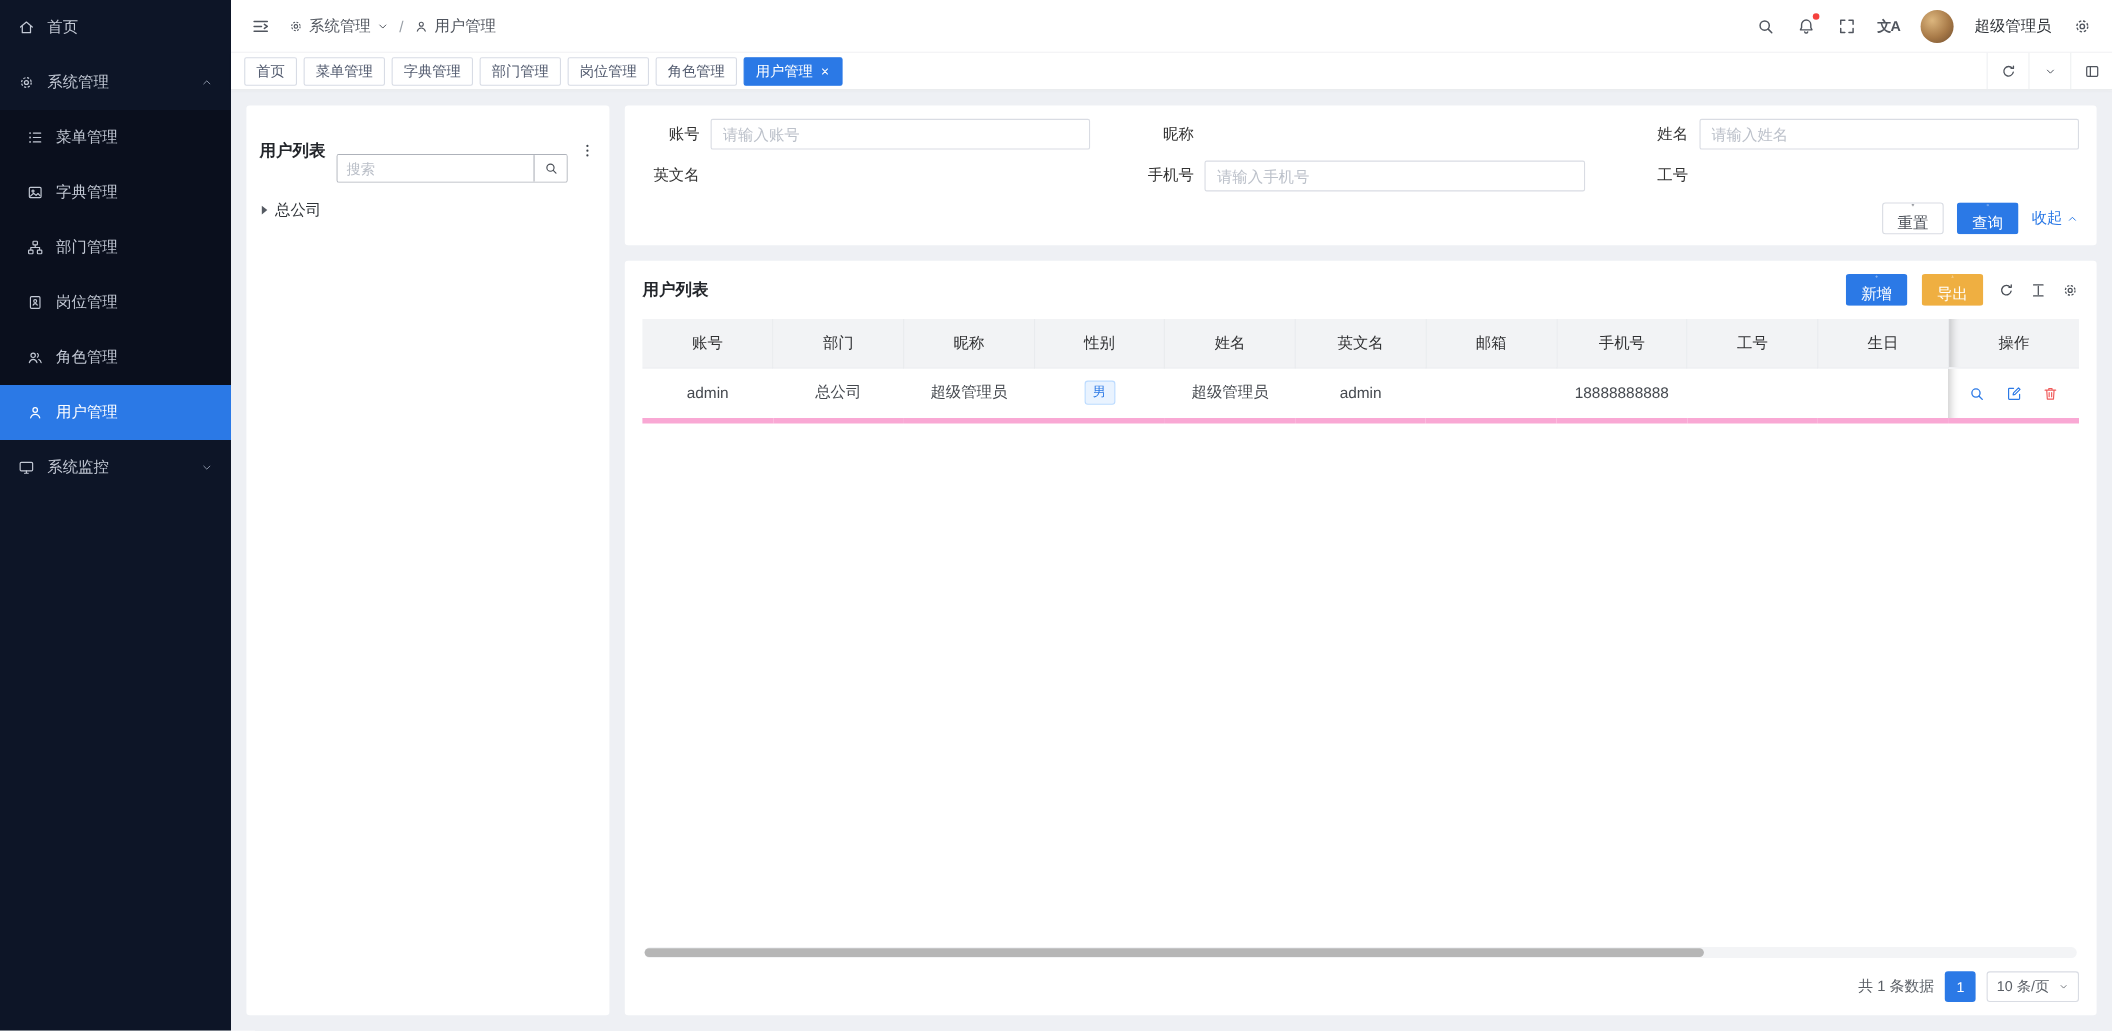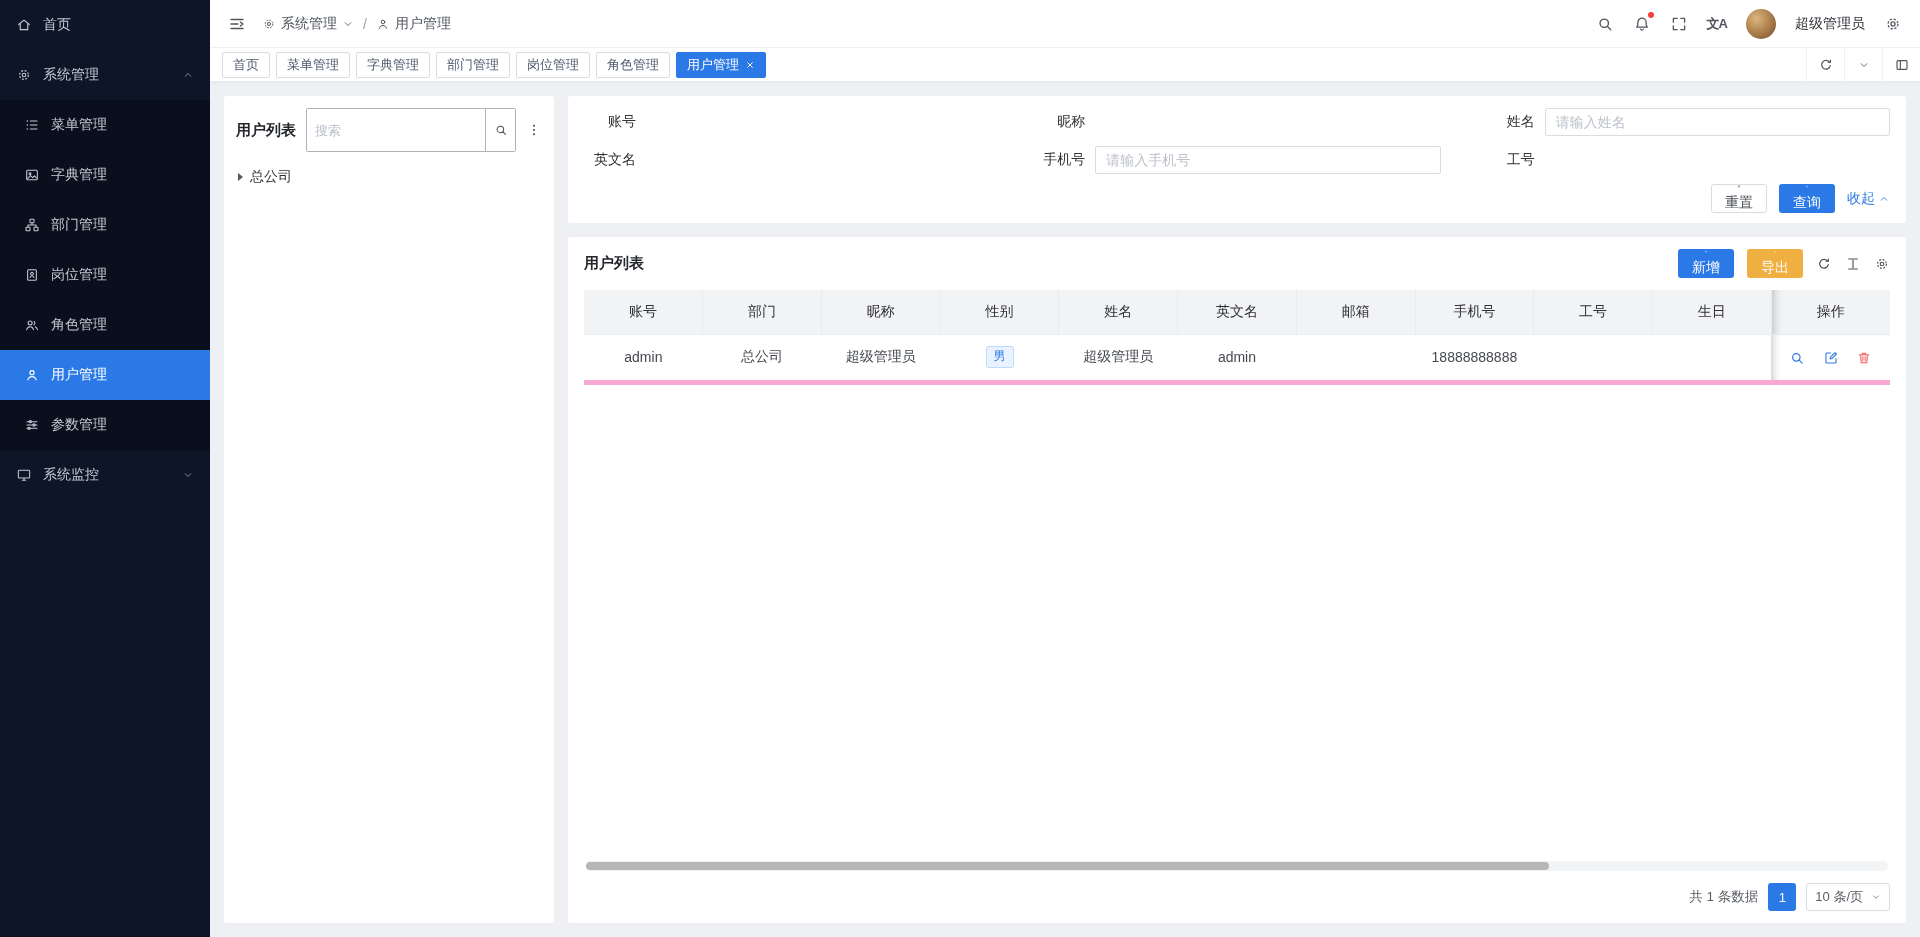--- a/index.html
+++ b/index.html
@@ -46,21 +46,21 @@
   .tab.active { background: #2b79e6; border-color: #2b79e6; color: #fff; }
   .tab-ctrls { margin-left: auto; display: flex; height: 100%; }
   .tab-ctrl { width: 38px; border-left: 1px solid #eef0f2; display: flex; align-items: center; justify-content: center; color: #50555e; cursor: pointer; }
 
   
   .content { flex: 1; min-height: 0; display: flex; gap: 14px; padding: 14px; }
   .card-title { font-size: 15px; font-weight: 700; color: #23262b; white-space: nowrap; }
 
   .tree-card { width: 330px; flex-shrink: 0; background: #fff; border-radius: 3px; padding: 12px; display: flex; flex-direction: column; gap: 14px; }
   .tree-head { display: flex; align-items: center; gap: 10px; }
-  .tree-search { flex: 1; min-width: 0; display: flex; align-items: stretch; border: 1px solid #aeb2ba; border-radius: 2px; height: 44px; }
+  .tree-search { flex: 1; min-width: 0; display: flex; align-items: stretch; border: 1px solid #aeb2ba; border-radius: 2px; height: 26px; margin-top: 32px; }
   .tree-search input { border: none; outline: none; flex: 1; min-width: 0; padding: 0 8px; font: inherit; font-size: 13px; color: #333; }
   .tree-search input::placeholder { color: #b9bec7; }
   .tree-search-btn { width: 30px; border: none; border-left: 1px solid #aeb2ba; background: #fff; display: flex; align-items: center; justify-content: center; color: #4a4f57; cursor: pointer; }
   .tree-dots { color: #3d434b; cursor: pointer; }
   .tree-node { display: flex; align-items: center; gap: 7px; padding: 2px 2px; font-size: 14px; color: #2f3338; cursor: pointer; }
   .caret { width: 0; height: 0; border-left: 5px solid #555a62; border-top: 4px solid transparent; border-bottom: 4px solid transparent; }
 
   .right-col { flex: 1; min-width: 0; display: flex; flex-direction: column; gap: 14px; }
 
   .filter-card { background: #fff; border-radius: 3px; padding: 12px 16px 10px; }
@@ -309,26 +309,20 @@
         <svg class="ic">
             <use href="#i-users"></use>
           </svg>
         <span>角色管理</span>
       </div>
       <div class="menu-item active">
         <svg class="ic">
             <use href="#i-user"></use>
           </svg>
         <span>用户管理</span>
-      </div>
-      <div class="menu-item">
-        <svg class="ic">
-            <use href="#i-sliders"></use>
-          </svg>
-        <span>参数管理</span>
       </div>
     </div>
     <div class="menu-item">
       <svg class="ic">
           <use href="#i-monitor"></use>
         </svg>
       <span>系统监控</span>
       <svg class="ic12 chev">
           <use href="#i-chev-down"></use>
         </svg>
@@ -460,20 +454,21 @@
         </div>
       </div>
     </section>
 
     <div class="right-col">
 
       <section class="filter-card">
         <div class="filter-grid">
           <div class="field">
             <label>账号</label>
+            <input placeholder="请输入账号" style="">
           </div>
           <div class="field">
             <label>昵称</label>
           </div>
           <div class="field">
             <label>姓名</label>
             <input placeholder="请输入姓名" style="">
           </div>
           <div class="field">
             <label>英文名</label>

